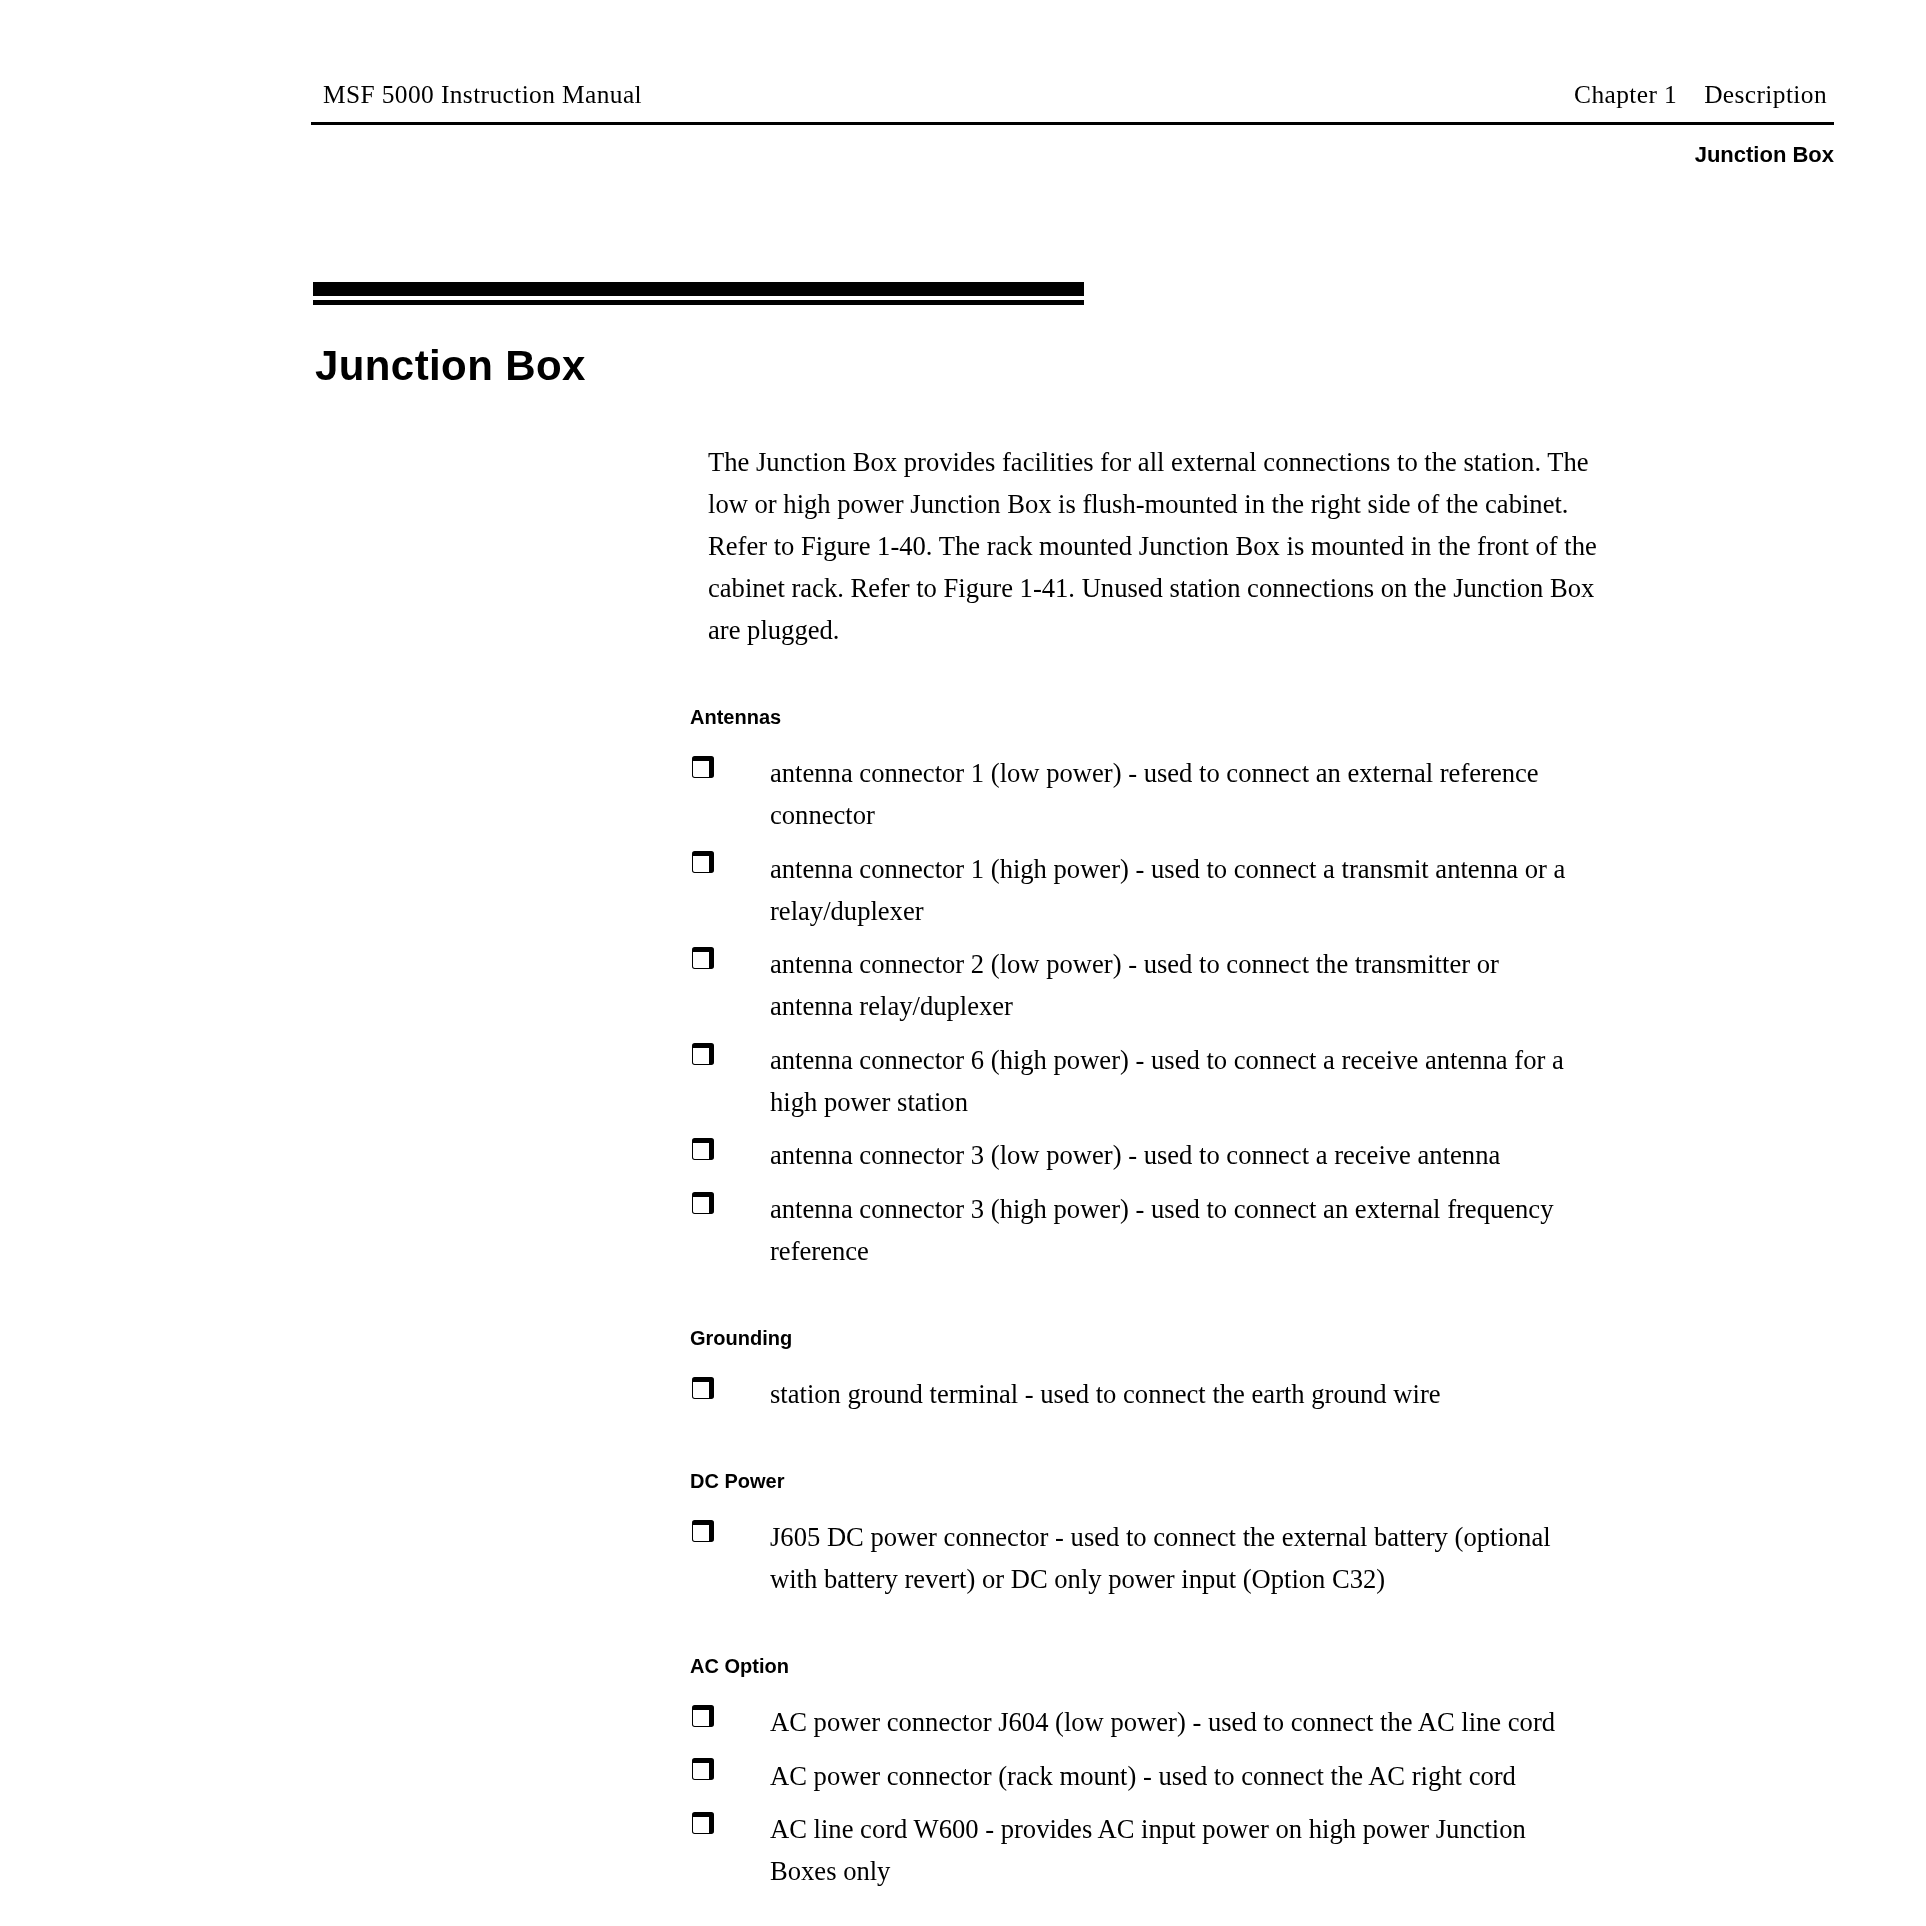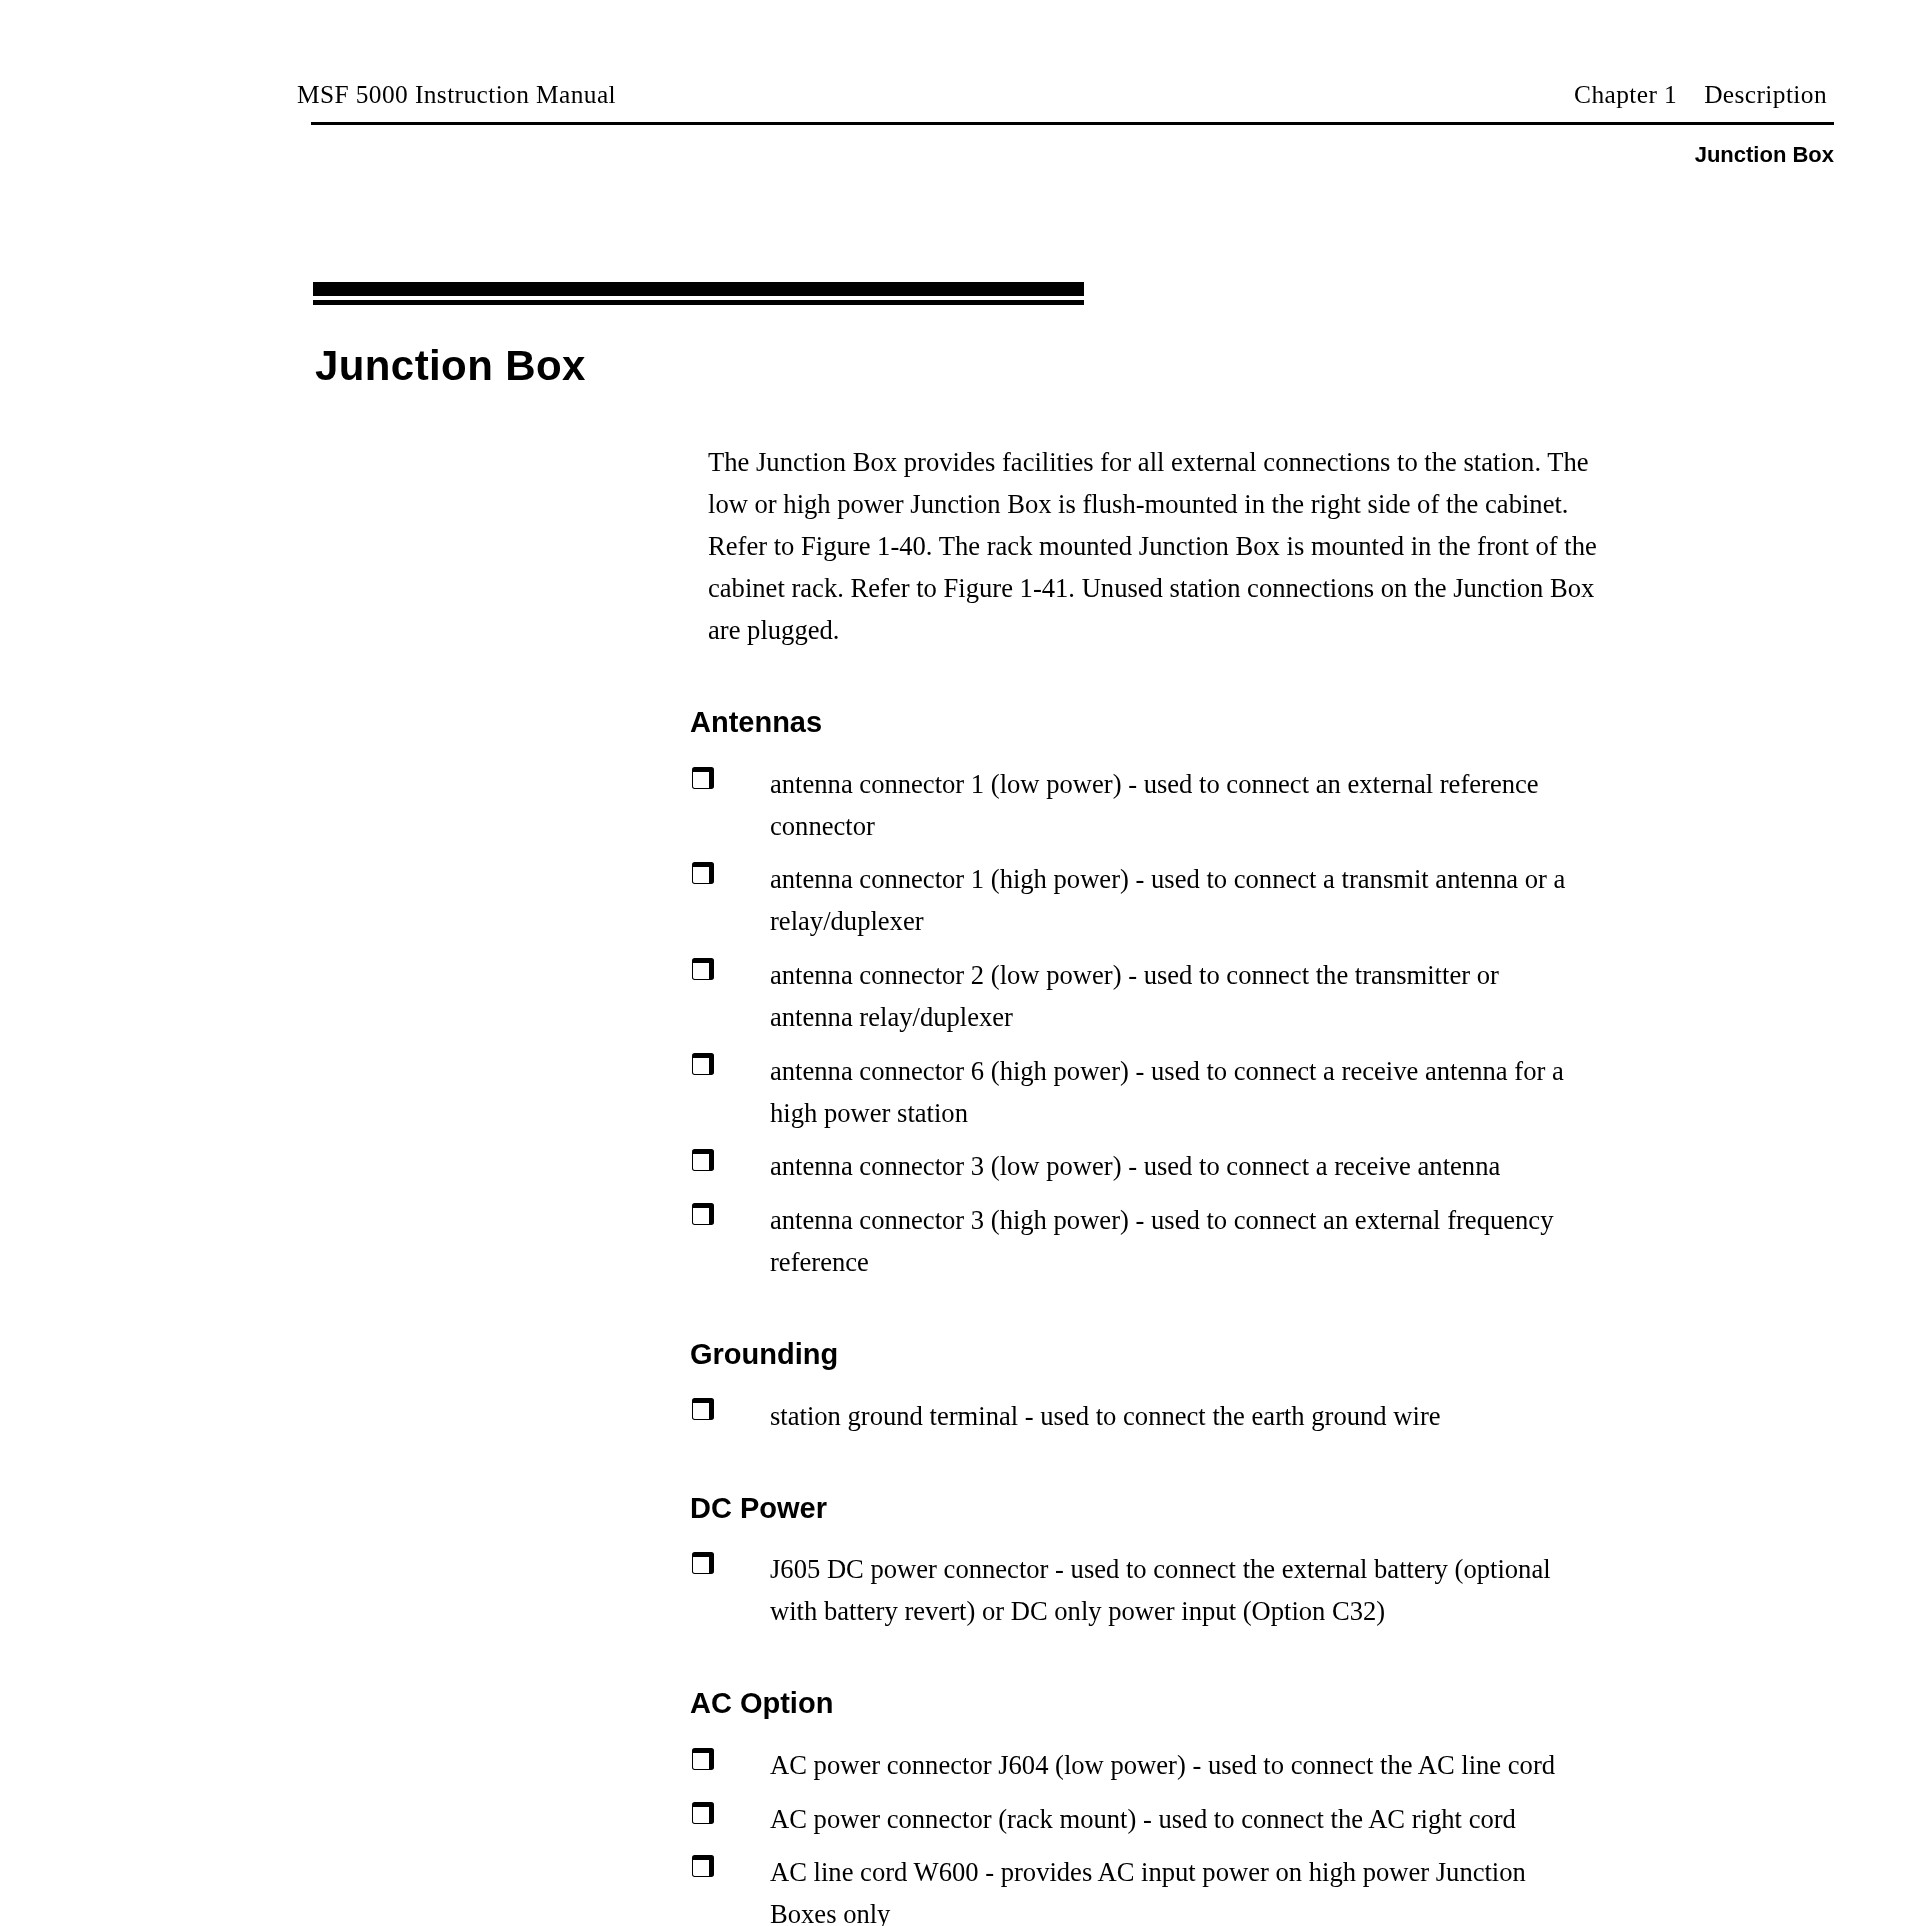--- a/index.html
+++ b/index.html
@@ -9,21 +9,21 @@
     height: 2552px;
     background: #ffffff;
     color: #000000;
     overflow: hidden;
     font-family: "Liberation Serif", serif;
   }
 
   
   .hdr-left {
     position: absolute;
-    left: 297px;
+    left: 323px;
     top: 80px;
     font: 25.4px/1.15 "Liberation Serif", serif;
     letter-spacing: 0.4px;
     white-space: nowrap;
   }
   .hdr-right {
     position: absolute;
     right: 110px;
     top: 80px;
     font: 25.4px/1.15 "Liberation Serif", serif;
@@ -89,21 +89,21 @@
   }
   .intro {
     margin: 18px;
     font: 26.6px/42px "Liberation Serif", serif;
     white-space: pre-line;
   }
   .section h2 {
     margin: 54px 0 0 0;
     font-family: "Liberation Sans", sans-serif;
     font-weight: 700;
-    font-size: 29px;
+    font-size: 20px;
     line-height: 1.2;
   }
   .section ul {
     list-style: none;
     margin: 23px 0 0 0;
     padding: 0;
   }
   .section li {
     position: relative;
     padding-left: 80px;

